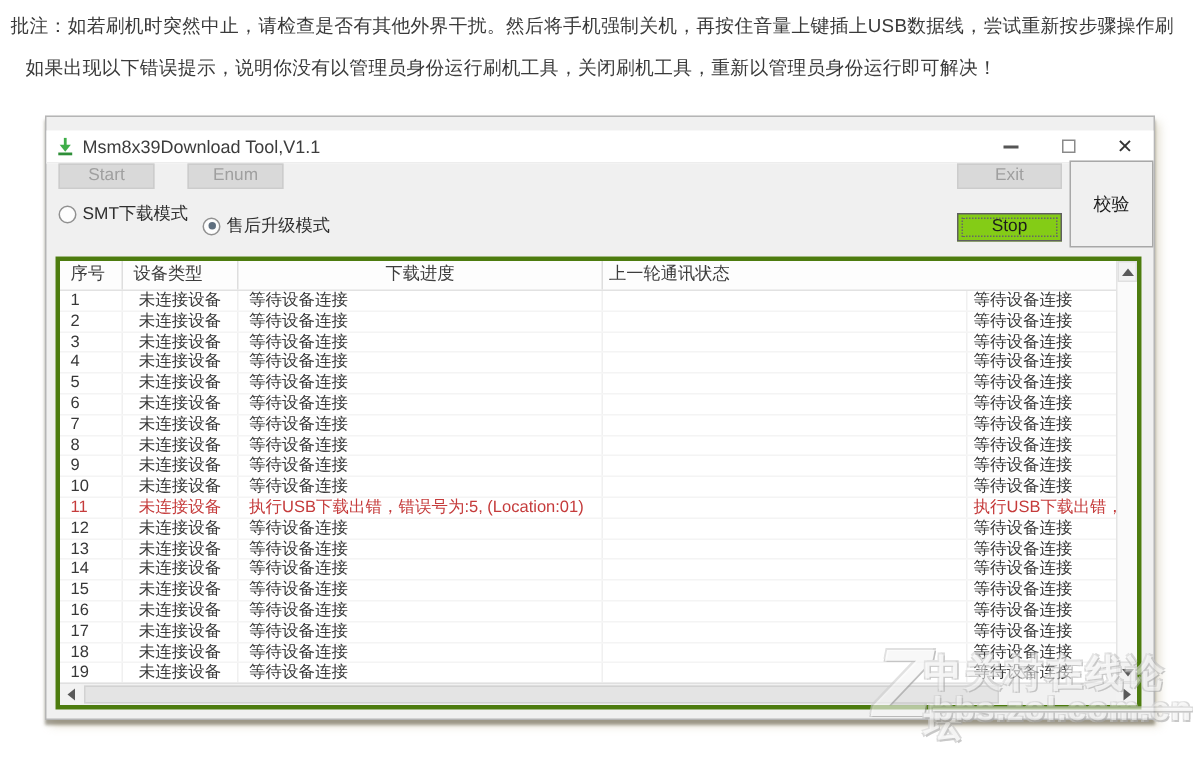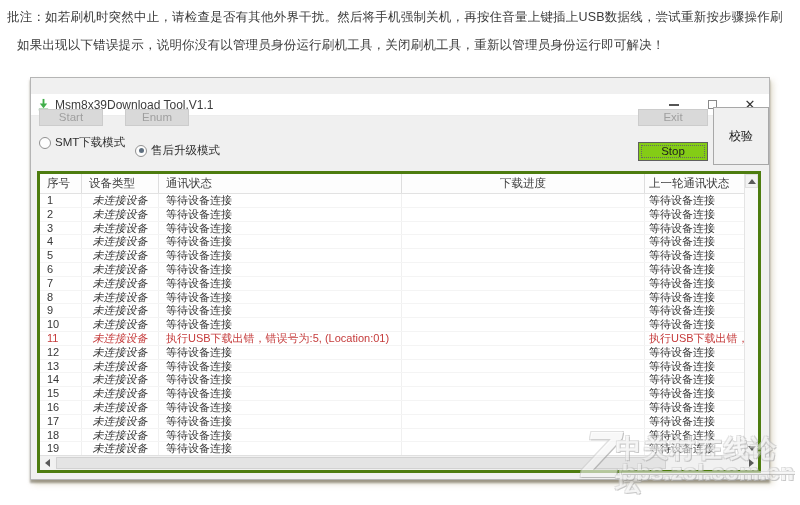--- a/index.html
+++ b/index.html
@@ -11,21 +11,21 @@
   .note-line { position:absolute; color:#3a3a3a; font-size:12.5px; white-space:nowrap; letter-spacing:0.2px; }
   #note1 { left:7px; top:9px; }
   #note2 { left:17px; top:37px; }
 
   
   #appwin { position:absolute; left:30px; top:77px; width:740px; height:403px;
     background:#f0f0f0; border:1px solid #b5b5b5;
     box-shadow:0 3px 2px rgba(95,90,70,.55), 3px 4px 6px rgba(195,185,150,.45); }
 
   
-  .titlebar { position:absolute; left:0; top:16px; right:0; height:22px; background:#ffffff;
+  .titlebar { position:absolute; left:0; top:9px; right:0; height:22px; background:#ffffff;
     display:flex; align-items:center; border-bottom:1px solid #ededed; }
   .app-icon { width:13px; height:13px; margin:0 5px 0 6px; }
   .title-text { font-size:12px; color:#3c3c3c; }
   .win-controls { margin-left:auto; display:flex; align-items:center; height:100%; }
   .wbtn { width:38px; height:100%; display:flex; align-items:center; justify-content:center; }
   .glyph-min { width:10px; height:2px; background:#555; }
   .glyph-max { width:9px; height:9px; border:1px solid #8a8a8a; }
   .glyph-close { font-size:13px; color:#333; line-height:1; }
 
   
@@ -54,21 +54,21 @@
     background:#ffffff; border:3px solid #4d7c0f; }
   .thead { position:absolute; left:0; top:0; height:20px; width:708px; display:flex;
     background:#fdfdfd; border-bottom:1px solid #e2e2e2; }
   .hcell { font-size:11.5px; color:#3d3d3d; line-height:19px; border-right:1px solid #dedede;
     white-space:nowrap; overflow:hidden; }
   .tbody { position:absolute; left:0; top:20px; width:708px; bottom:15px; overflow:hidden; background:#fff; }
   .trow { display:flex; height:13.8px; border-bottom:1px solid #f4f4f4; }
   .tcell { font-size:11px; color:#373737; line-height:13.5px; white-space:nowrap; overflow:hidden;
     border-right:1px solid #f0f0f0; }
   .c-no   { width:42px;  padding-left:7px; }
-  .c-dev  { width:77px;  text-align:center;font-style:italic; }
+  .c-dev  { width:77px;  text-align:center; }
   .c-comm { width:243px; padding-left:7px; }
   .c-prog { width:243px; }
   .c-last { width:103px; padding-left:4px; border-right:none; }
   .h-no   { width:42px;  padding-left:7px; }
   .h-dev  { width:77px;  padding-left:7px; }
   .h-comm { width:243px; padding-left:7px; }
   .h-prog { width:243px; text-align:center; }
   .h-last { width:103px; padding-left:4px; border-right:none; }
   .trow.error .tcell { color:#c53b3b; }
 
@@ -146,21 +146,20 @@
     </div>
     <div class="radio-group" id="radio2">
       <span class="radio-circle selected"></span>
       <span>售后升级模式</span>
     </div>
 
     <div id="devtable">
       <div class="thead">
         <div class="hcell h-no">序号</div>
         <div class="hcell h-dev">设备类型</div>
-        <div class="hcell h-comm">通讯状态</div>
         <div class="hcell h-prog">下载进度</div>
         <div class="hcell h-last">上一轮通讯状态</div>
       </div>
       <div class="tbody">
           <div class="trow">
             <div class="tcell c-no">1</div>
             <div class="tcell c-dev">未连接设备</div>
             <div class="tcell c-comm">等待设备连接</div>
             <div class="tcell c-prog"></div>
             <div class="tcell c-last">等待设备连接</div>

